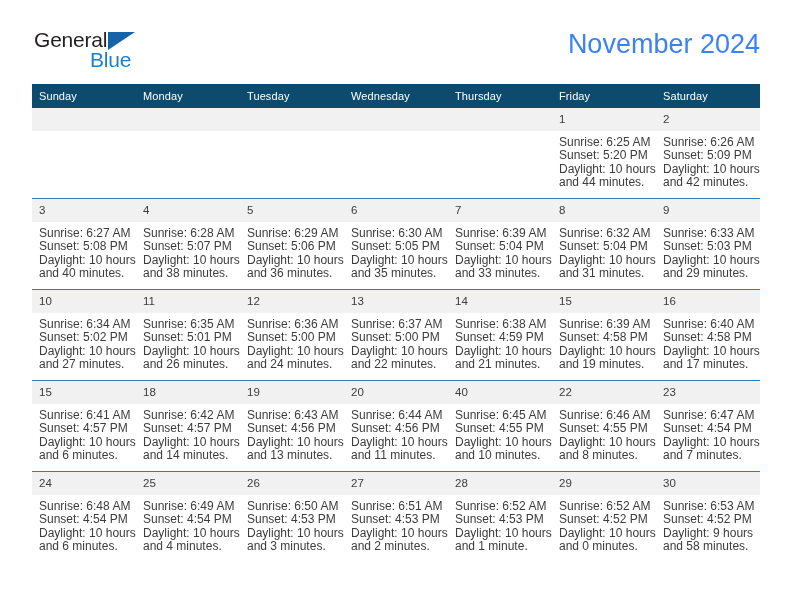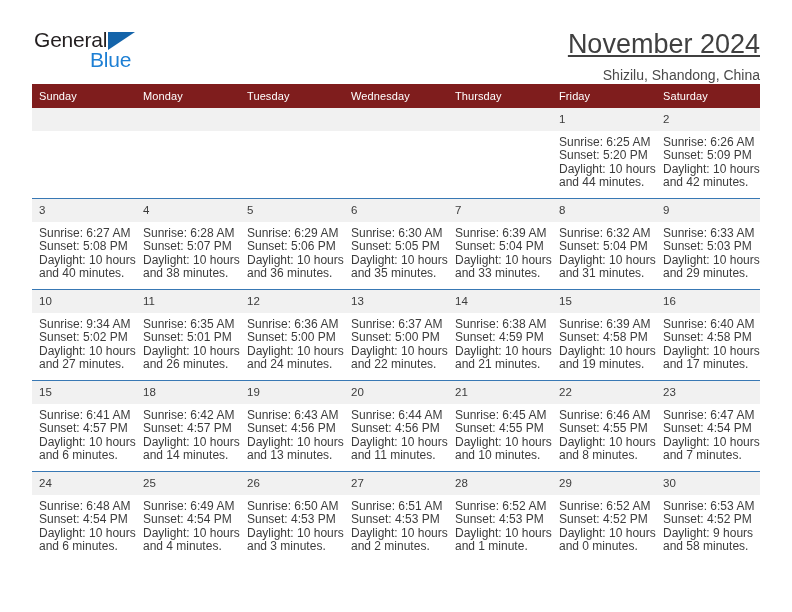--- a/index.html
+++ b/index.html
@@ -65,43 +65,42 @@
     color: #1d7fd4;
     font-family: Liberation Sans, sans-serif;
   }
   .title-block {
     text-align: right;
     flex: 0 0 auto;
     padding-top: 0px;
   }
   .cal-title {
     font-size: 27px;
-    color: #404040;
+    color: #3b82f6;
     font-weight: normal;
     line-height: 32px;
     white-space: nowrap;
-    text-decoration: underline;
   }
   .cal-subtitle {
     font-size: 14px;
     color: #4a4a4a;
     line-height: 20px;
     margin-top: 5px;
     white-space: nowrap;
   }
 
   
   .calendar {
     margin-top: 12px;
     width: 728px;
     border-collapse: collapse;
     table-layout: fixed;
   }
   .calendar th {
-    background: #7f1d1d;
+    background: #0c4a6e;
     color: #ffffff;
     font-size: 11px;
     font-weight: normal;
     text-align: left;
     padding: 6px 0 6px 7px;
     letter-spacing: 0.1px;
   }
   .calendar td {
     width: 104px;
     vertical-align: top;
@@ -142,21 +141,20 @@
 <div class="page">
 
   <div class="top-bar">
     <div class="logo">
       <span class="logo-general">General</span>
       <span class="logo-triangle"></span>
       <span class="logo-blue">Blue</span>
     </div>
     <div class="title-block">
       <div class="cal-title">November 2024</div>
-      <div class="cal-subtitle">Shizilu, Shandong, China</div>
     </div>
   </div>
 
   <table class="calendar">
     <thead>
       <tr>
         <th>Sunday</th>
         <th>Monday</th>
         <th>Tuesday</th>
         <th>Wednesday</th>
@@ -293,21 +291,21 @@
               <div>Sunset: 5:03 PM</div>
               <div>Daylight: 10 hours</div>
               <div>and 29 minutes.</div>
             </div>
           </td>
         </tr>
         <tr>
           <td>
             <div class="daynum">10</div>
             <div class="cellbody">
-              <div>Sunrise: 9:34 AM</div>
+              <div>Sunrise: 6:34 AM</div>
               <div>Sunset: 5:02 PM</div>
               <div>Daylight: 10 hours</div>
               <div>and 27 minutes.</div>
             </div>
           </td>
           <td>
             <div class="daynum">11</div>
             <div class="cellbody">
               <div>Sunrise: 6:35 AM</div>
               <div>Sunset: 5:01 PM</div>
@@ -392,21 +390,21 @@
           <td>
             <div class="daynum">20</div>
             <div class="cellbody">
               <div>Sunrise: 6:44 AM</div>
               <div>Sunset: 4:56 PM</div>
               <div>Daylight: 10 hours</div>
               <div>and 11 minutes.</div>
             </div>
           </td>
           <td>
-            <div class="daynum">21</div>
+            <div class="daynum">40</div>
             <div class="cellbody">
               <div>Sunrise: 6:45 AM</div>
               <div>Sunset: 4:55 PM</div>
               <div>Daylight: 10 hours</div>
               <div>and 10 minutes.</div>
             </div>
           </td>
           <td>
             <div class="daynum">22</div>
             <div class="cellbody">

